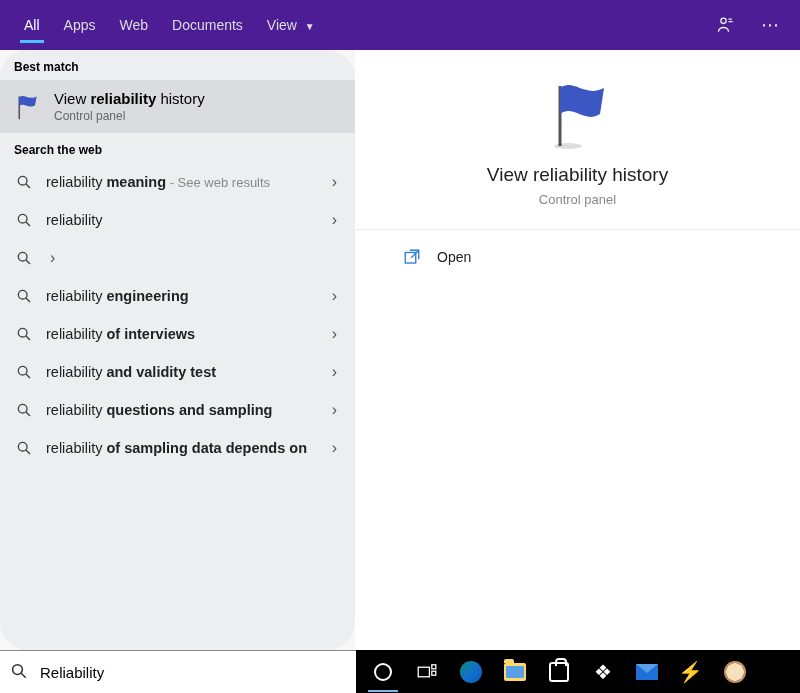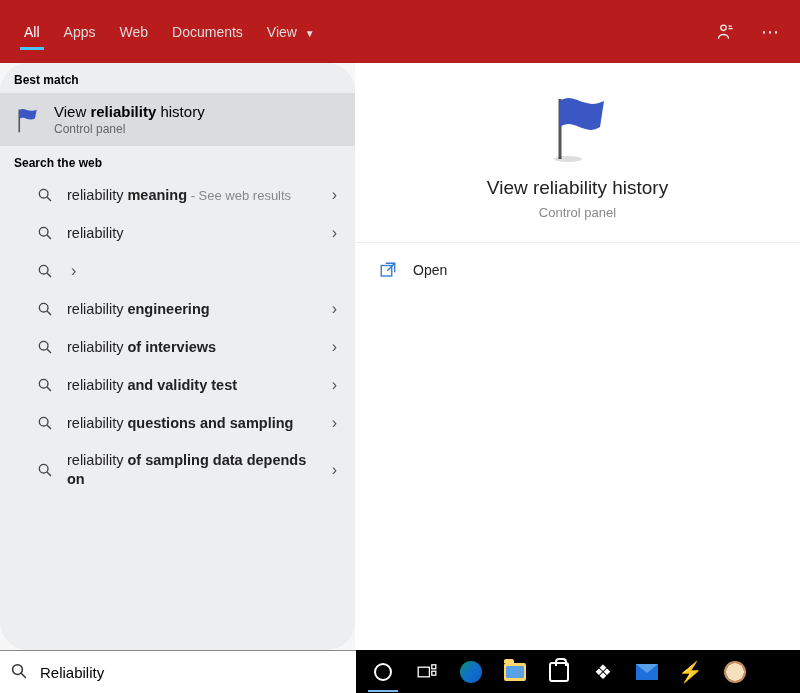--- a/index.html
+++ b/index.html
@@ -1,53 +1,53 @@
 <!DOCTYPE html>
 <html><head>
 <meta charset="utf-8">
 <style>
   * { box-sizing: border-box; margin: 0; padding: 0; font-family: "Segoe UI", Arial, sans-serif; }
   body { width: 800px; height: 693px; overflow: hidden; background: #fff; }
   .root { width: 800px; height: 693px; display: flex; flex-direction: column; }
 
   
-  .tabs { height: 63px; background: #b91c1c; display: flex; align-items: center; padding: 0 12px; color: #fff; font-size: 14px; }
+  .tabs { height: 50px; background: #4c1d95; display: flex; align-items: center; padding: 0 12px; color: #fff; font-size: 14px; }
   .tab { padding: 14px 12px; cursor: pointer; color: #ddd; position: relative; }
   .tab.active { color: #fff; }
   .tab.active::after { content:""; position:absolute; left:8px; right:8px; bottom:4px; height:3px; background:#4cc2ff; }
   .tab .chev { font-size: 10px; margin-left: 4px; }
   .tabs-spacer { flex: 1; }
   .top-icon { width: 36px; text-align: center; font-size: 18px; cursor:pointer; color:#eee; }
 
   
   .main { flex:1; display:flex; background:#f7f7f7; }
   .left { width: 355px; background:#edeef0; display:flex; flex-direction:column; overflow:hidden;border-radius:28px; }
   .right { flex:1; background:#fff; display:flex; flex-direction:column; }
 
   .section-header { font-size:12px; font-weight:600; color:#000; padding:10px 14px 6px; }
   .best-item { display:flex; align-items:center; padding:10px 14px; background:#dadce0; cursor:pointer; }
   .flag-icon { width:28px; height:28px; margin-right:12px; display:flex; align-items:center; justify-content:center; }
   .best-title { font-size:15px; color:#000; }
   .best-title b { font-weight:700; }
   .best-sub { font-size:12px; color:#666; margin-top:2px; }
 
   .web-list { flex:1; overflow:auto; }
-  .web-item { display:flex; align-items:center; padding:9px 14px; cursor:pointer;margin-left:21px; }
+  .web-item { display:flex; align-items:center; padding:9px 14px; cursor:pointer; }
   .search-glyph { width:20px; height:20px; margin-right:12px; display:flex; align-items:center; justify-content:center; color:#444; }
   .web-text { flex:1; font-size:14.5px; color:#222; }
   .web-text b { font-weight:600; }
   .web-suffix { color:#888; font-size:13px; }
   .chev-right { color:#555; font-size:16px; padding:0 4px; }
 
   
   .preview-top { padding:30px 10px 22px; text-align:center; border-bottom:1px solid #eee; }
   .preview-flag { width:80px; height:70px; margin:0 auto 14px; }
   .preview-title { font-size:19px; color:#222; margin-bottom:6px; }
   .preview-sub { font-size:13px; color:#888; }
-  .action-row { display:flex; align-items:center; padding:18px 24px; cursor:pointer; font-size:14px; color:#222; }
+  .action-row { display:flex; align-items:center; padding:18px 24px; cursor:pointer; font-size:14px; color:#222;margin-left:24px; }
   .open-icon { width:18px; height:18px; margin-right:16px; color:#2f7dd1; }
 
   
   .bottom { height:43px; display:flex; background:#000; }
   .search-box { width:356px; height:43px; background:#fff; display:flex; align-items:center; padding:0 10px; border-top:1px solid #888; }
   .search-box .glass { width:20px; height:20px; margin-right:10px; color:#333; }
   .search-input { flex:1; border:none; outline:none; font-size:15px; color:#000; background:transparent; }
   .taskbar { flex:1; display:flex; align-items:center; padding:0 6px; gap:2px; }
   .tb-btn { width:42px; height:43px; display:flex; align-items:center; justify-content:center; cursor:pointer; color:#fff; font-size:18px; position:relative; }
   .tb-btn.active::after { content:""; position:absolute; left:6px; right:6px; bottom:1px; height:2px; background:#76b9ed; }

